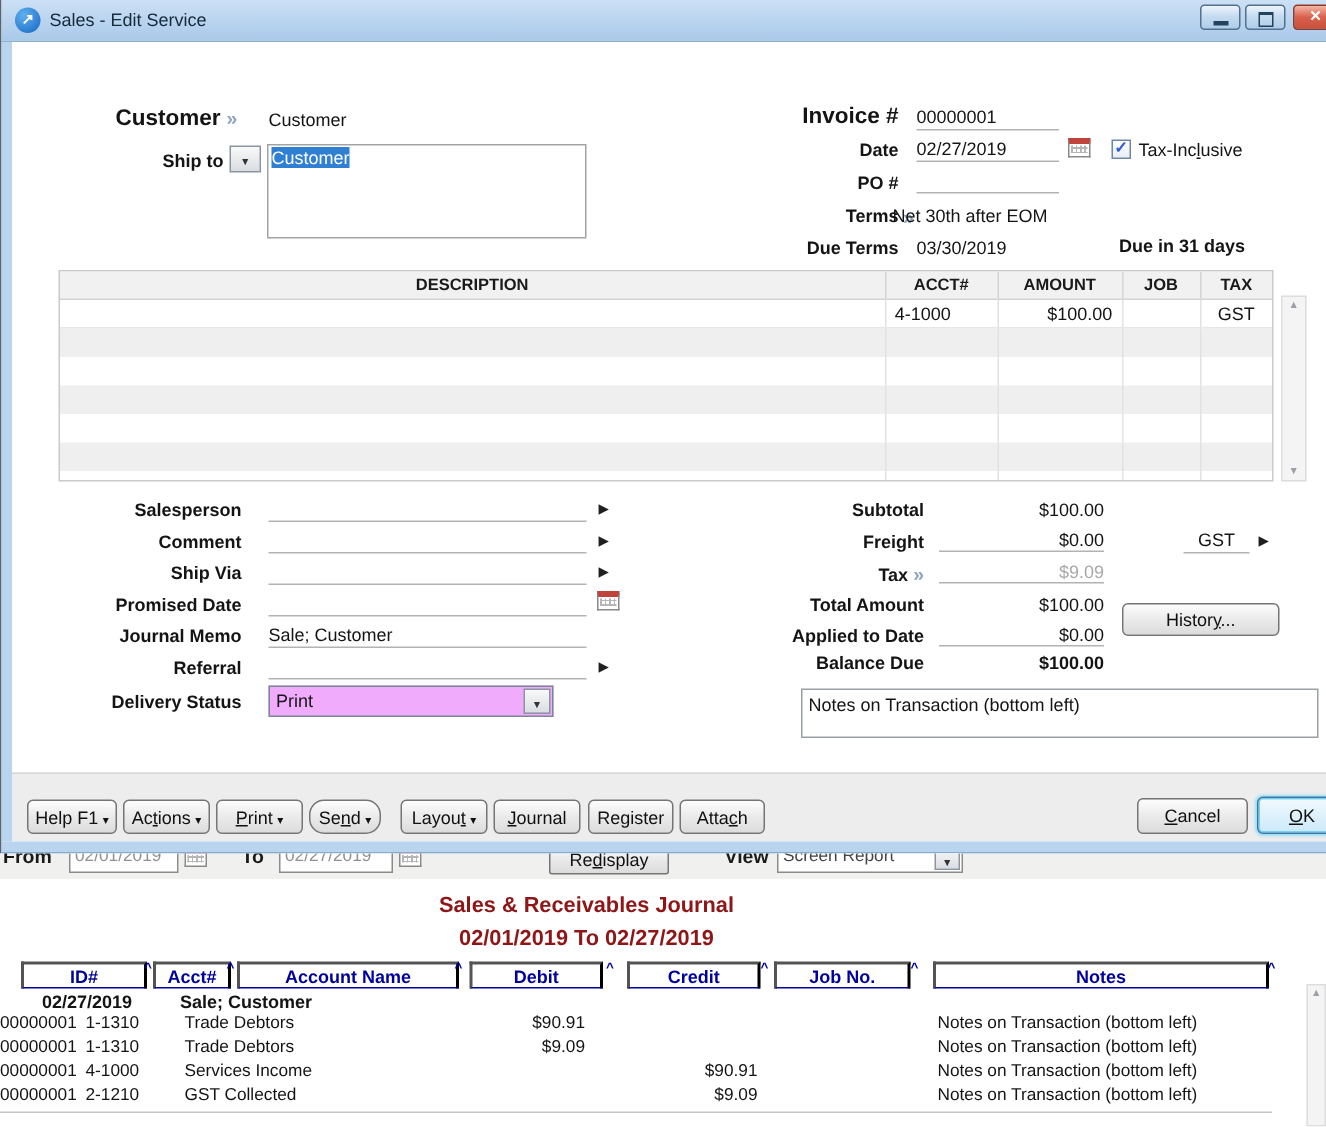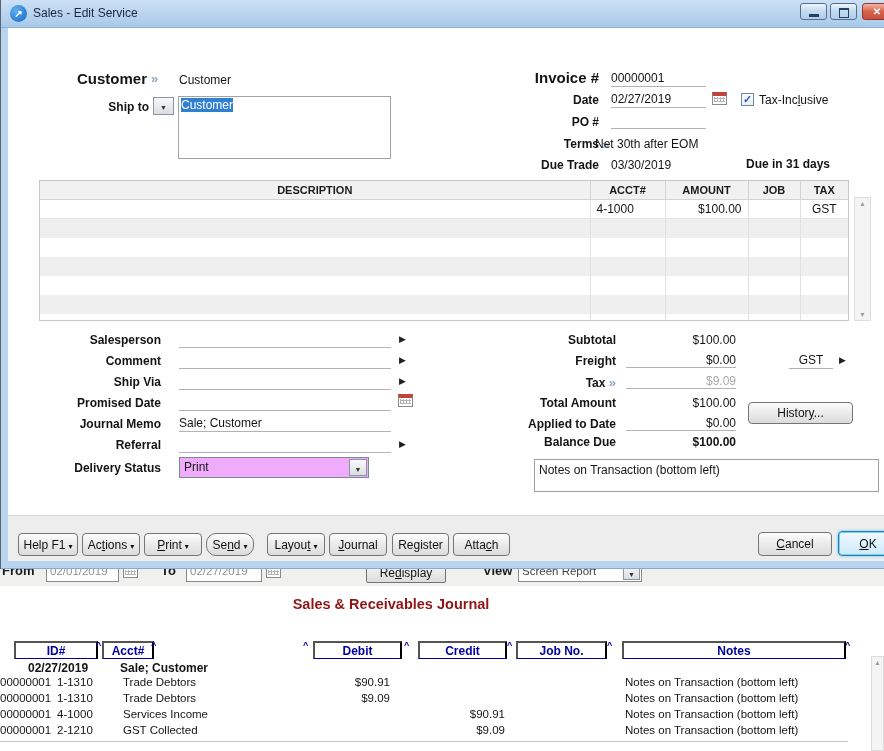--- a/index.html
+++ b/index.html
@@ -135,21 +135,21 @@
       </span>
     <div class="val" style="left:758px;top:93px;">Tax-Inc<u>l</u>usive</div>
 
     <div class="lblr" style="left:470px;top:115px;width:128px;">PO #</div>
     <div class="fld" style="left:610px;top:113px;width:95px;"></div>
 
     <div class="lblr" style="left:470px;top:137px;width:128px;">Terms</div>
     <span class="chev" style="left:601px;top:137px;">»</span>
     <div class="val" style="left:594px;top:137px;">Net 30th after EOM</div>
 
-    <div class="lblr" style="left:470px;top:158px;width:128px;">Due Trade</div>
+    <div class="lblr" style="left:470px;top:158px;width:128px;">Due Terms</div>
     <div class="val" style="left:610px;top:158px;">03/30/2019</div>
     <div class="val" style="left:745px;top:157px;font-weight:bold;">Due in 31 days</div>
 
     <div class="items-wrap">
       <table class="items">
         <colgroup>
             <col style="width:550px">
             <col style="width:75px">
             <col style="width:83px">
             <col style="width:52px">
@@ -302,25 +302,27 @@
       <span class="bg-lbl" style="left:483px;top:2px;">View</span>
       <div class="bg-input" style="left:518px;top:1px;width:124px;height:20px;color:#444;">
         <span>Screen Report</span>
         <button class="dd-btn" style="right:1px;top:1px;width:17px;height:16px;"><span>▼</span></button>
       </div>
     </div>
   </div>
 
   <div class="report">
     <div class="rep-title" style="top:10px;">Sales &amp; Receivables Journal</div>
+    <div class="rep-title" style="top:32px;">02/01/2019 To 02/27/2019</div>
 
     <button class="rep-h" style="left:14px;width:80px;">ID#</button>
     <span class="rep-caret" style="left:96px;">^</span>
     <button class="rep-h" style="left:102px;width:48px;">Acct#</button>
     <span class="rep-caret" style="left:151px;">^</span>
+    <button class="rep-h" style="left:158px;width:144px;">Account Name</button>
     <span class="rep-caret" style="left:303px;">^</span>
     <button class="rep-h" style="left:313px;width:85px;">Debit</button>
     <span class="rep-caret" style="left:404px;">^</span>
     <button class="rep-h" style="left:418px;width:85px;">Credit</button>
     <span class="rep-caret" style="left:507px;">^</span>
     <button class="rep-h" style="left:516px;width:87px;">Job No.</button>
     <span class="rep-caret" style="left:607px;">^</span>
     <button class="rep-h" style="left:622px;width:220px;">Notes</button>
     <span class="rep-caret" style="left:845px;">^</span>
 

